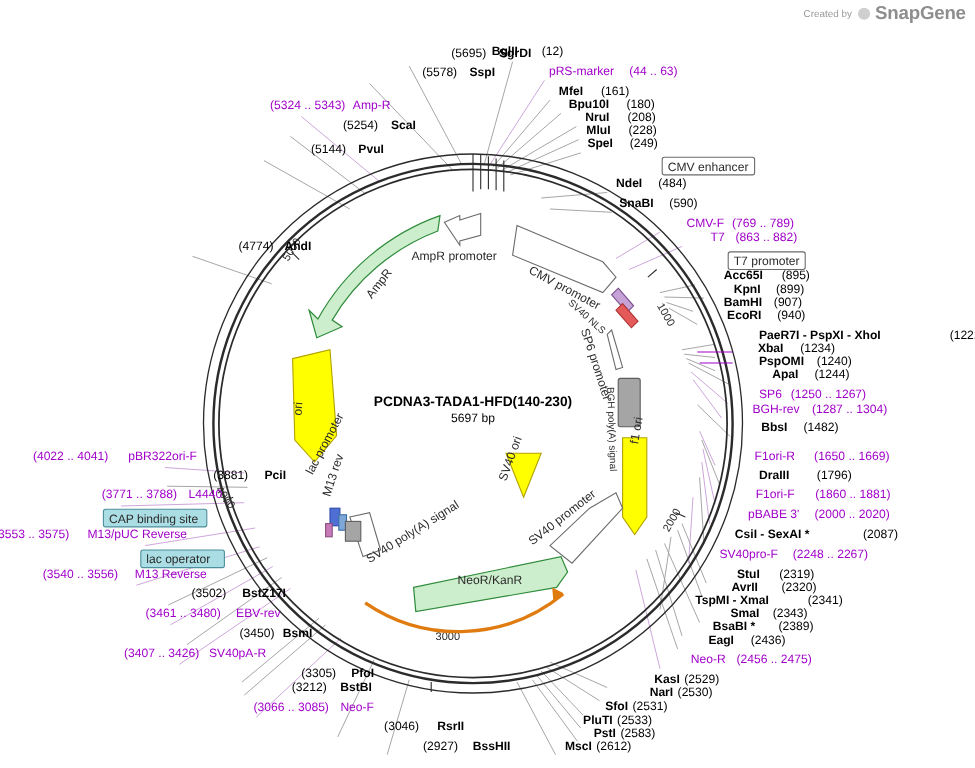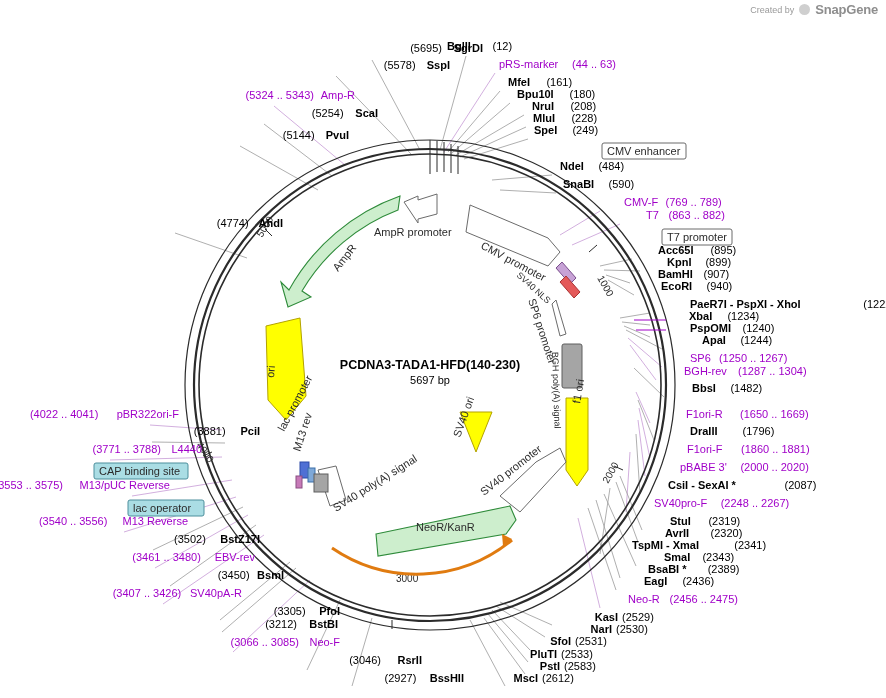--- a/index.html
+++ b/index.html
@@ -7,21 +7,21 @@
     width:886px;height:698px;background:#ffffff;position:relative;
     font-family:"Liberation Sans", sans-serif;
     -webkit-font-smoothing:antialiased;
   }
   #stage{position:absolute;left:0;top:0;width:886px;height:698px;overflow:hidden;}
   svg#map{position:absolute;left:0;top:0;width:886px;height:698px;}
   .credit{
     position:absolute;right:8px;top:2px;display:flex;align-items:center;gap:5px;
     font-size:9px;color:#9a9a9a;
   }
-  .credit .snap{font-size:13px;font-weight:bold;color:#8e8e8e;letter-spacing:-0.2px;}
+  .credit .snap{font-size:17px;font-weight:bold;color:#8e8e8e;letter-spacing:-0.2px;}
   .credit .dot{width:11px;height:11px;border-radius:50%;background:#cfcfcf;display:inline-block;}
   
 </style>
 </head>
 <body>
 
 <div id="stage">
 
   <div class="credit">
     <span>Created by</span>

